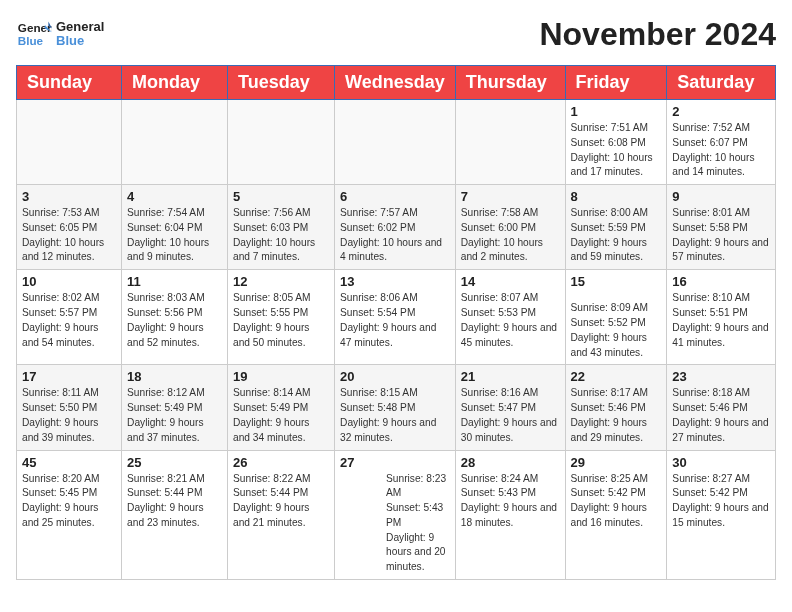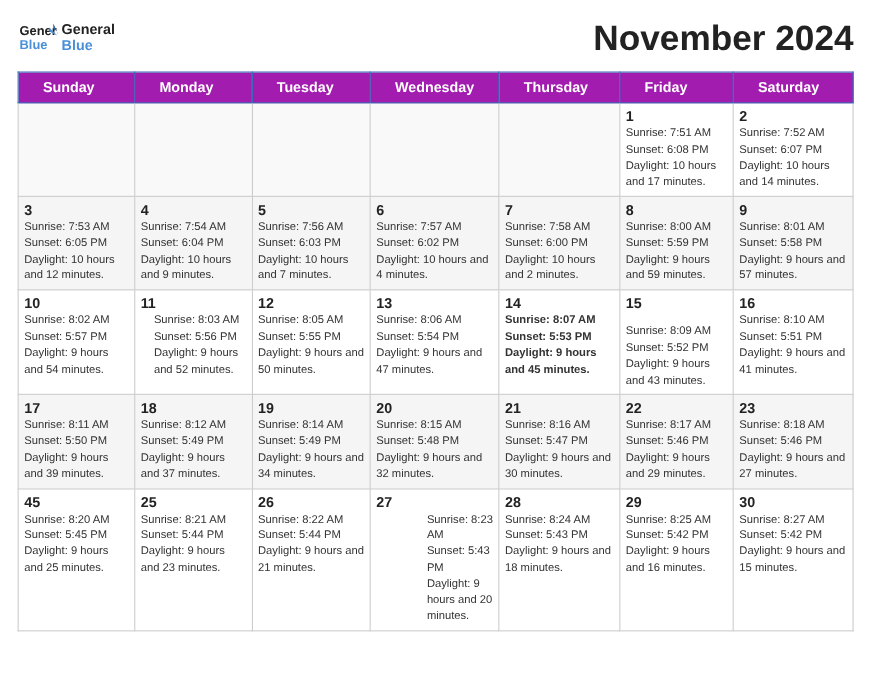--- a/index.html
+++ b/index.html
@@ -35,25 +35,25 @@
     }
     .location {
       font-size: 15px;
       color: #555;
     }
     .calendar {
       width: 100%;
       border-collapse: collapse;
     }
     .calendar th {
-      background: #a21caf;
+      background: #ef4444;
       color: #fff;
-      font-size: 13px;
+      font-size: 18px;
       font-weight: bold;
-      padding: 6px 22px;
+      padding: 6px 10px;
       text-align: left;
       border: 1px solid #3a6ab5;
     }
     .calendar td {
       vertical-align: top;
       border: 1px solid #ccc;
       padding: 4px 5px;
       width: 113px;
       min-height: 80px;
       font-size: 10.5px;
@@ -178,39 +178,39 @@
       </tr>
       <tr>
         <td>
           <span class="day-number">10</span>
           <div class="day-info" style="white-space: pre-line;">Sunrise: 8:02 AM
 Sunset: 5:57 PM
 Daylight: 9 hours and 54 minutes.</div>
         </td>
         <td>
           <span class="day-number">11</span>
-          <div class="day-info" style="white-space: pre-line; margin-left: 12px;">Sunrise: 8:03 AM
+          <div class="day-info" style="white-space: pre-line;">Sunrise: 8:03 AM
 Sunset: 5:56 PM
 Daylight: 9 hours and 52 minutes.</div>
         </td>
         <td>
           <span class="day-number">12</span>
           <div class="day-info" style="white-space: pre-line;">Sunrise: 8:05 AM
 Sunset: 5:55 PM
 Daylight: 9 hours and 50 minutes.</div>
         </td>
         <td>
           <span class="day-number">13</span>
           <div class="day-info" style="white-space: pre-line;">Sunrise: 8:06 AM
 Sunset: 5:54 PM
 Daylight: 9 hours and 47 minutes.</div>
         </td>
         <td>
           <span class="day-number">14</span>
-          <div class="day-info" style="white-space: pre-line; font-weight: bold;">Sunrise: 8:07 AM
+          <div class="day-info" style="white-space: pre-line;">Sunrise: 8:07 AM
 Sunset: 5:53 PM
 Daylight: 9 hours and 45 minutes.</div>
         </td>
         <td>
           <span class="day-number">15</span>
           <div class="day-info" style="white-space: pre-line; margin-top: 12px;">Sunrise: 8:09 AM
 Sunset: 5:52 PM
 Daylight: 9 hours and 43 minutes.</div>
         </td>
         <td>

